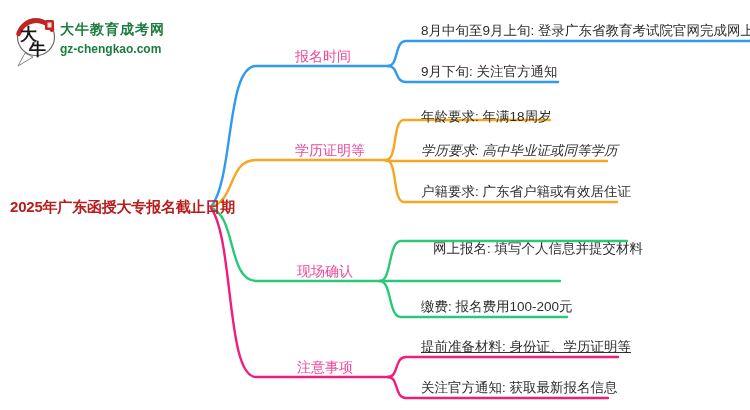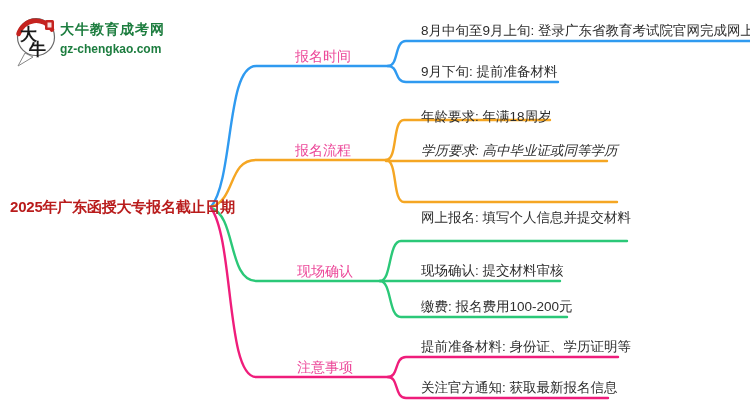--- a/index.html
+++ b/index.html
@@ -18,22 +18,22 @@
   .subtopic{
     position:absolute;left:421px;
     font-size:13.5px;color:#2d2d2d;white-space:nowrap;line-height:18px;
   }
   .bl-time{left:295px;top:47px;}
   .bl-cond{left:295px;top:141px;}
   .bl-proc{left:297px;top:262px;}
   .bl-note{left:297px;top:358px;}
   .st-b1c1{top:22px;} .st-b1c2{top:63px;}
   .st-b2c1{top:108px;} .st-b2c2{top:142px;font-style:italic;} .st-b2c3{top:183px;}
-  .st-b3c1{top:209px;} .st-b3c2{top:262px;} .st-b3c3{top:298px;}
-  .st-b4c1{top:338px;} .st-b4c2{top:379px;}
+  .st-b3c1{top:240px;margin-left:12px;} .st-b3c2{top:262px;} .st-b3c3{top:298px;}
+  .st-b4c1{top:338px;text-decoration:underline;} .st-b4c2{top:379px;}
   .logo{position:absolute;left:12px;top:12px;width:210px;height:58px;}
   .logo-badge{position:absolute;left:0;top:0;}
   .logo-title{
     position:absolute;left:48px;top:9px;
     font-size:14px;font-weight:bold;color:#1d7d3f;white-space:nowrap;letter-spacing:1px;
   }
   .logo-domain{
     position:absolute;left:48px;top:30px;
     font-size:12px;font-weight:bold;color:#1d7d3f;white-space:nowrap;text-align:center;
   }
@@ -62,32 +62,32 @@
 
       <path d="M211,208 C234,240 226,377 256,377 L388,377" stroke="#ef1d7b"></path>
       <path d="M388,377 C399,377 394,357 406,357 L618,357" stroke="#ef1d7b"></path>
       <path d="M388,377 C399,377 394,398 406,398 L608,398" stroke="#ef1d7b"></path>
     </g>
   </svg>
 
   <div class="root-topic">2025年广东函授大专报名截止日期</div>
 
   <div class="branch-label bl-time">报名时间</div>
-  <div class="branch-label bl-cond">报名流程</div>
+  <div class="branch-label bl-cond">学历证明等</div>
   <div class="branch-label bl-proc">现场确认</div>
   <div class="branch-label bl-note">注意事项</div>
 
   <div class="subtopic st-b1c1">8月中旬至9月上旬: 登录广东省教育考试院官网完成网上报名</div>
-  <div class="subtopic st-b1c2">9月下旬: 提前准备材料</div>
+  <div class="subtopic st-b1c2">9月下旬: 关注官方通知</div>
 
   <div class="subtopic st-b2c1">年龄要求: 年满18周岁</div>
   <div class="subtopic st-b2c2">学历要求: 高中毕业证或同等学历</div>
+  <div class="subtopic st-b2c3">户籍要求: 广东省户籍或有效居住证</div>
 
   <div class="subtopic st-b3c1">网上报名: 填写个人信息并提交材料</div>
-  <div class="subtopic st-b3c2">现场确认: 提交材料审核</div>
   <div class="subtopic st-b3c3">缴费: 报名费用100-200元</div>
 
   <div class="subtopic st-b4c1">提前准备材料: 身份证、学历证明等</div>
   <div class="subtopic st-b4c2">关注官方通知: 获取最新报名信息</div>
 
   <div class="logo">
     <svg class="logo-badge" width="48" height="58" viewBox="0 0 48 58">
       <path d="M13,41 L6,54 L21,45 Z" fill="#ffffff" stroke="#888888" stroke-width="1"></path>
       <circle cx="24" cy="25" r="18.5" fill="#ffffff" stroke="#6a6a6a" stroke-width="1.2"></circle>
       <path d="M6.5,22 A18.5,18.5 0 0 1 40,17.5" fill="none" stroke="#c5231f" stroke-width="4.6" stroke-linecap="round"></path>

